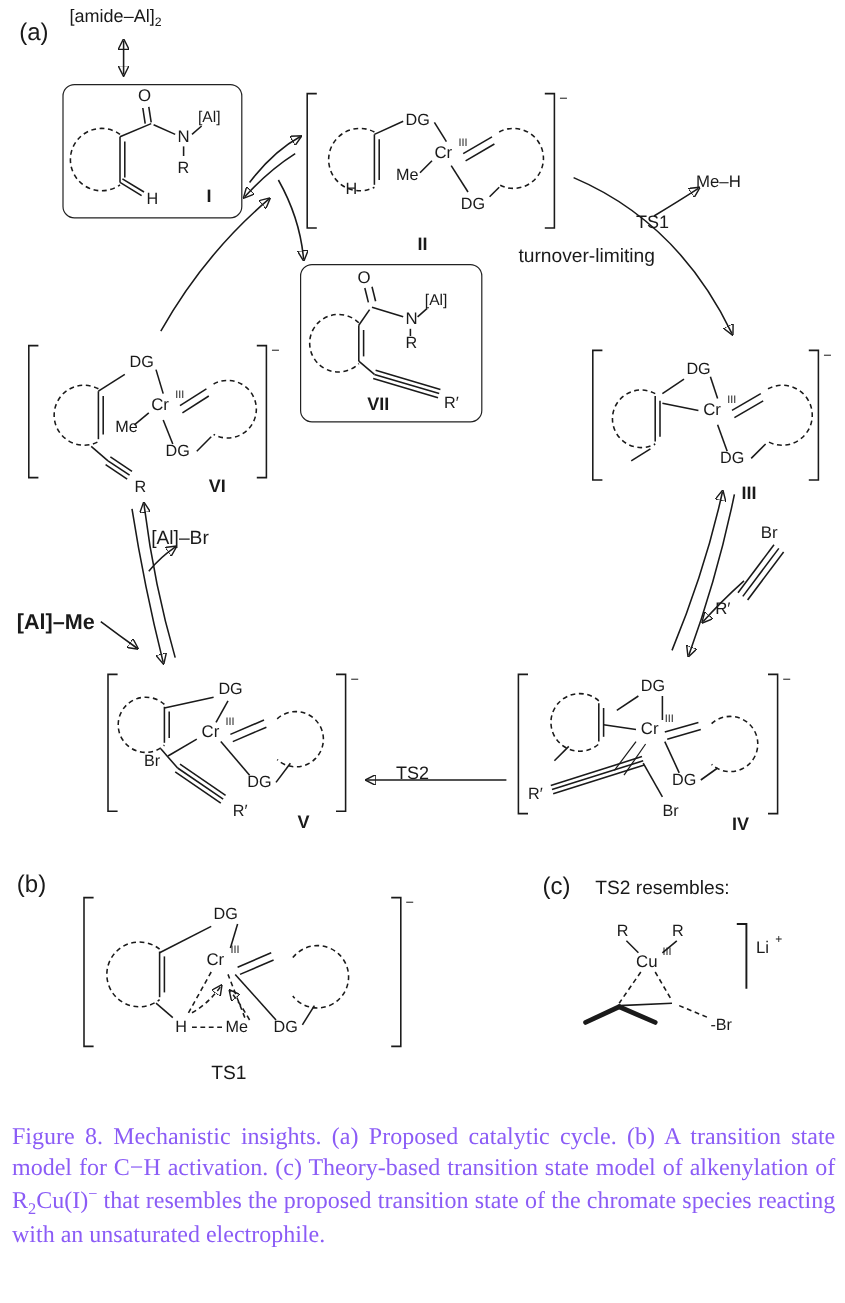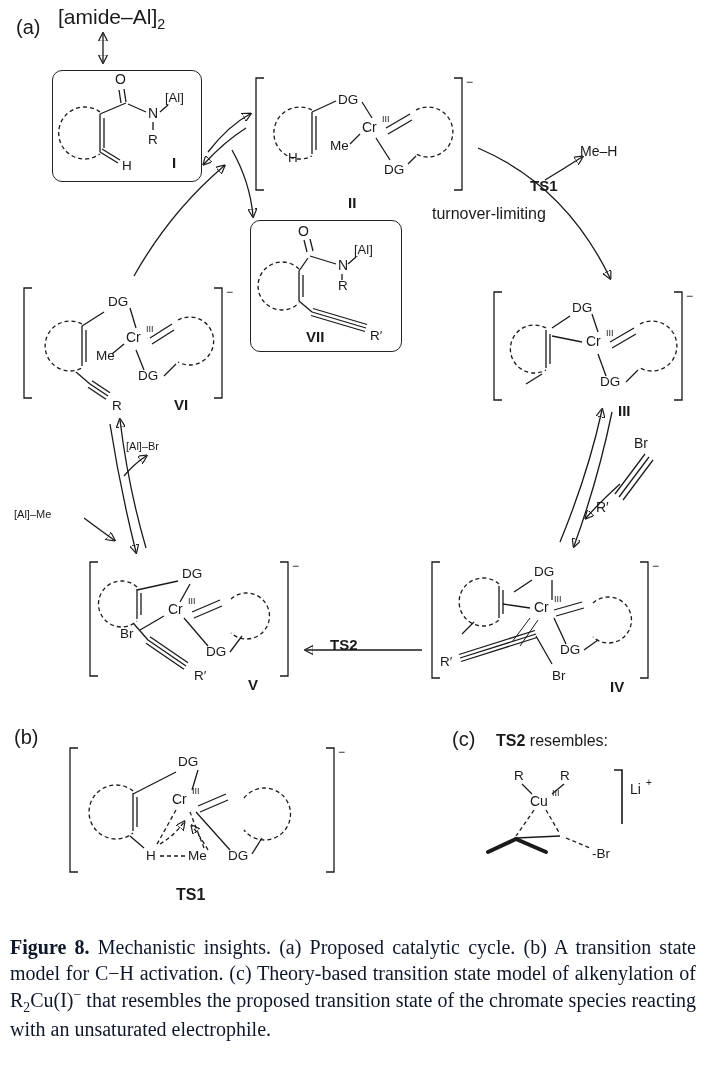--- a/index.html
+++ b/index.html
@@ -1,35 +1,35 @@
 <!DOCTYPE html>
 <html><head>
 <meta charset="utf-8">
 <style>
   html,body{margin:0;padding:0;background:#fff;}
   .stage{position:relative;width:704px;height:1086px;background:#ffffff;overflow:hidden;
          font-family:"Liberation Sans",sans-serif;color:#1a1a1a;}
   .lbl{position:absolute;white-space:nowrap;color:#1a1a1a;}
-  .bold{font-weight:bold;}
+  .bold{font-weight:normal;}
   .sub{font-size:0.68em;vertical-align:sub;}
   .sup{font-size:0.68em;vertical-align:super;}
   .box{position:absolute;border:1.7px solid #222;border-radius:10px;box-sizing:border-box;}
   .struct{position:absolute;overflow:visible;}
   svg path,svg line,svg polyline{stroke:#1a1a1a;stroke-width:1.3;fill:none;}
   svg .dash{stroke-dasharray:4 3;}
   svg .thick{stroke-width:4;stroke-linecap:round;}
   svg .thin{stroke-width:1;}
   svg text{font-family:"Liberation Sans",sans-serif;fill:#1a1a1a;font-size:13.5px;}
   svg text.crt{font-size:14px;}
   svg text.oxt{font-size:9px;}
   svg text.chg{font-size:12px;}
   svg text.romi{font-size:15px;font-weight:bold;}
   .caption{position:absolute;left:10px;top:934px;width:686px;
            font-family:"Liberation Serif",serif;font-size:20px;line-height:1.3;
-           text-align:justify;color:#0f172a;}
+           text-align:justify;color:#8b5cf6;}
 </style>
 </head>
 <body>
 
 <div class="stage">
 
   <svg class="struct" style="left:0;top:0;" width="704" height="1086">
     <defs>
       <marker id="ah" viewBox="0 0 10 10" refX="8" refY="5" markerWidth="7" markerHeight="7" orient="auto-start-reverse">
         <path d="M0,0 L10,5 L0,10 z" fill="#1a1a1a" stroke="none"></path>
@@ -64,31 +64,31 @@
     <g>
       <path d="M 146 548 Q 128 486 120 420" marker-end="url(#ah)"></path>
       <path d="M 110 424 Q 120 488 136 552" marker-end="url(#ah)"></path>
       <path d="M 124 476 Q 134 464 146 456" marker-end="url(#ah)"></path>
       <path d="M 84 518 Q 100 530 114 540" marker-end="url(#ah)"></path>
     </g>
   </svg>
 
   <span class="lbl" style="left:16px;top:16px;font-size:20px;">(a)</span>
 
-  <span class="lbl" style="left:58px;top:5px;font-size:21px;"><span>[amide–Al]</span><span class="sub">2</span></span>
+  <span class="lbl" style="left:58px;top:5px;font-size:15px;"><span>[amide–Al]</span><span class="sub">2</span></span>
 
   <span class="lbl" style="left:580px;top:143px;font-size:14px;">Me–H</span>
   <span class="lbl bold" style="left:530px;top:177px;font-size:15px;">TS1</span>
   <span class="lbl" style="left:432px;top:205px;font-size:16px;">turnover-limiting</span>
 
   <span class="lbl" style="left:634px;top:435px;font-size:14px;">Br</span>
   <span class="lbl" style="left:596px;top:499px;font-size:14px;">R′</span>
 
-  <span class="lbl" style="left:126px;top:440px;font-size:11px;">[Al]–Br</span>
-  <span class="lbl" style="left:14px;top:508px;font-size:11px;">[Al]–Me</span>
+  <span class="lbl" style="left:126px;top:440px;font-size:16px;">[Al]–Br</span>
+  <span class="lbl" style="left:14px;top:508px;font-size:18px;font-weight:bold;">[Al]–Me</span>
 
   <span class="lbl bold" style="left:330px;top:636px;font-size:15px;">TS2</span>
 
   <span class="lbl" style="left:14px;top:726px;font-size:20px;">(b)</span>
   <span class="lbl bold" style="left:176px;top:886px;font-size:16px;">TS1</span>
 
   <span class="lbl" style="left:452px;top:728px;font-size:20px;">(c)</span>
   <span class="lbl" style="left:496px;top:732px;font-size:16px;"><span class="bold">TS2</span>&nbsp;<span>resembles:</span></span>
 
   <div class="lbl" style="left:472px;top:878px;width:186px;text-align:center;font-size:15px;white-space:normal;">

